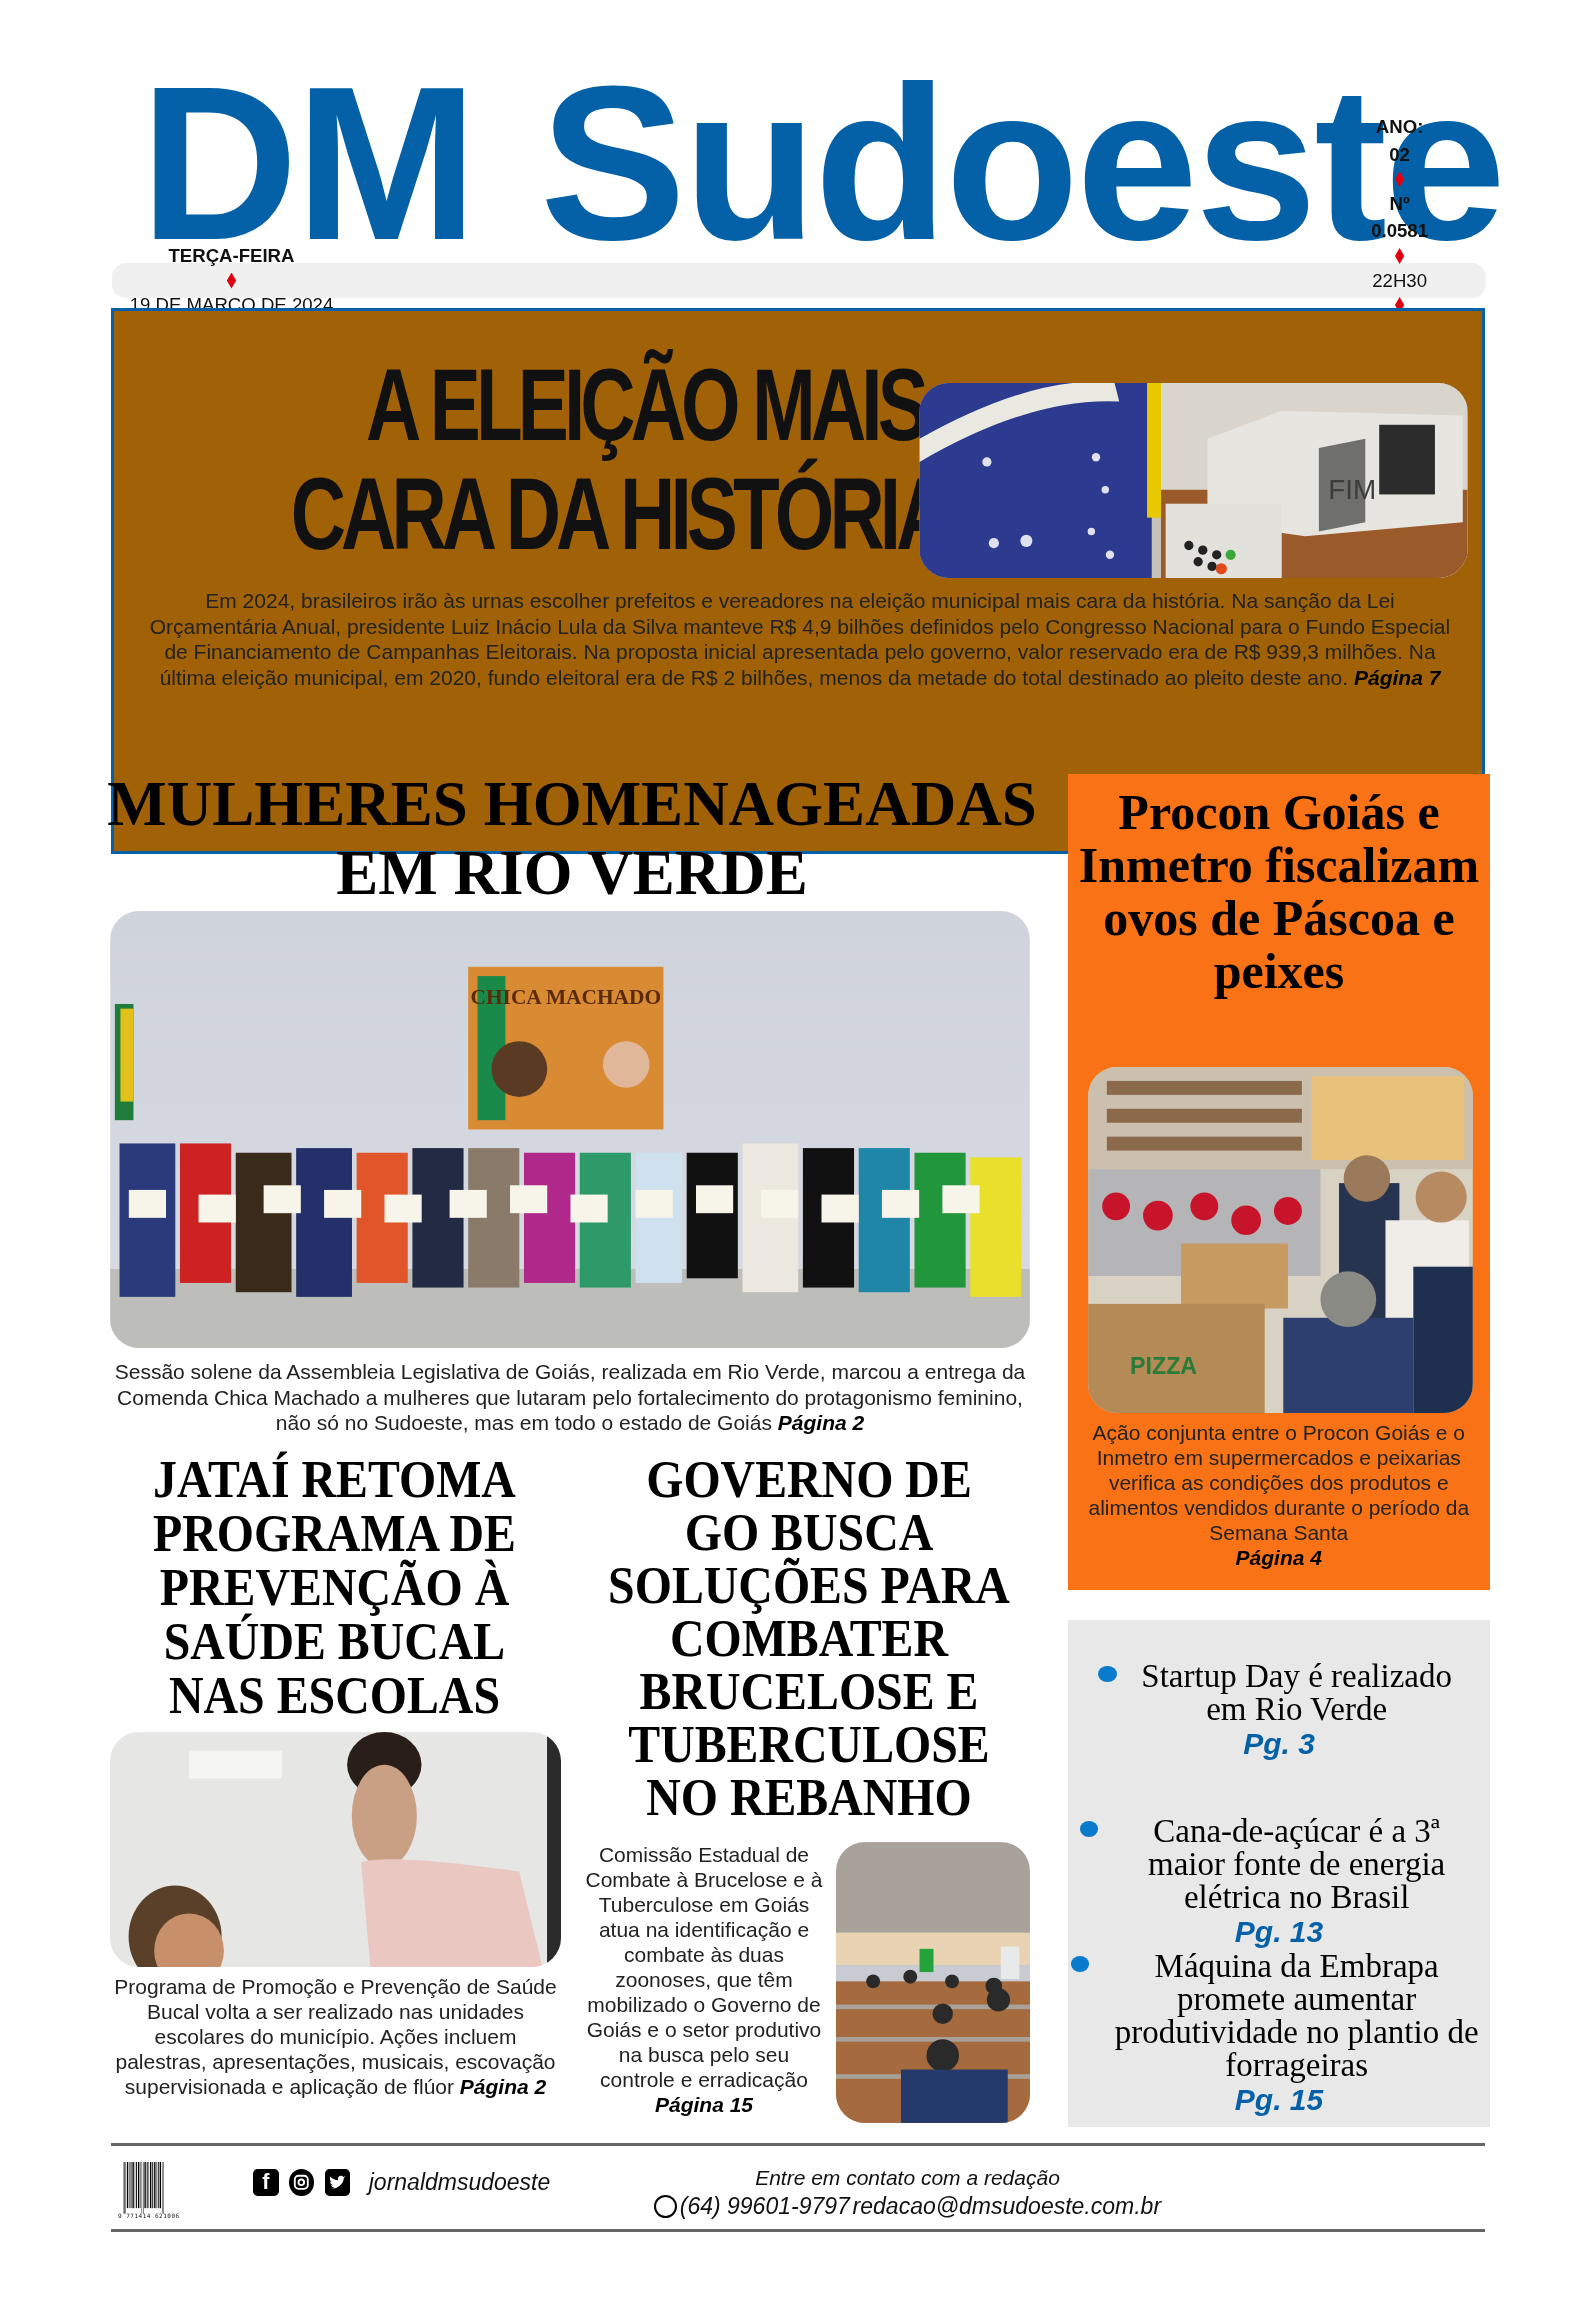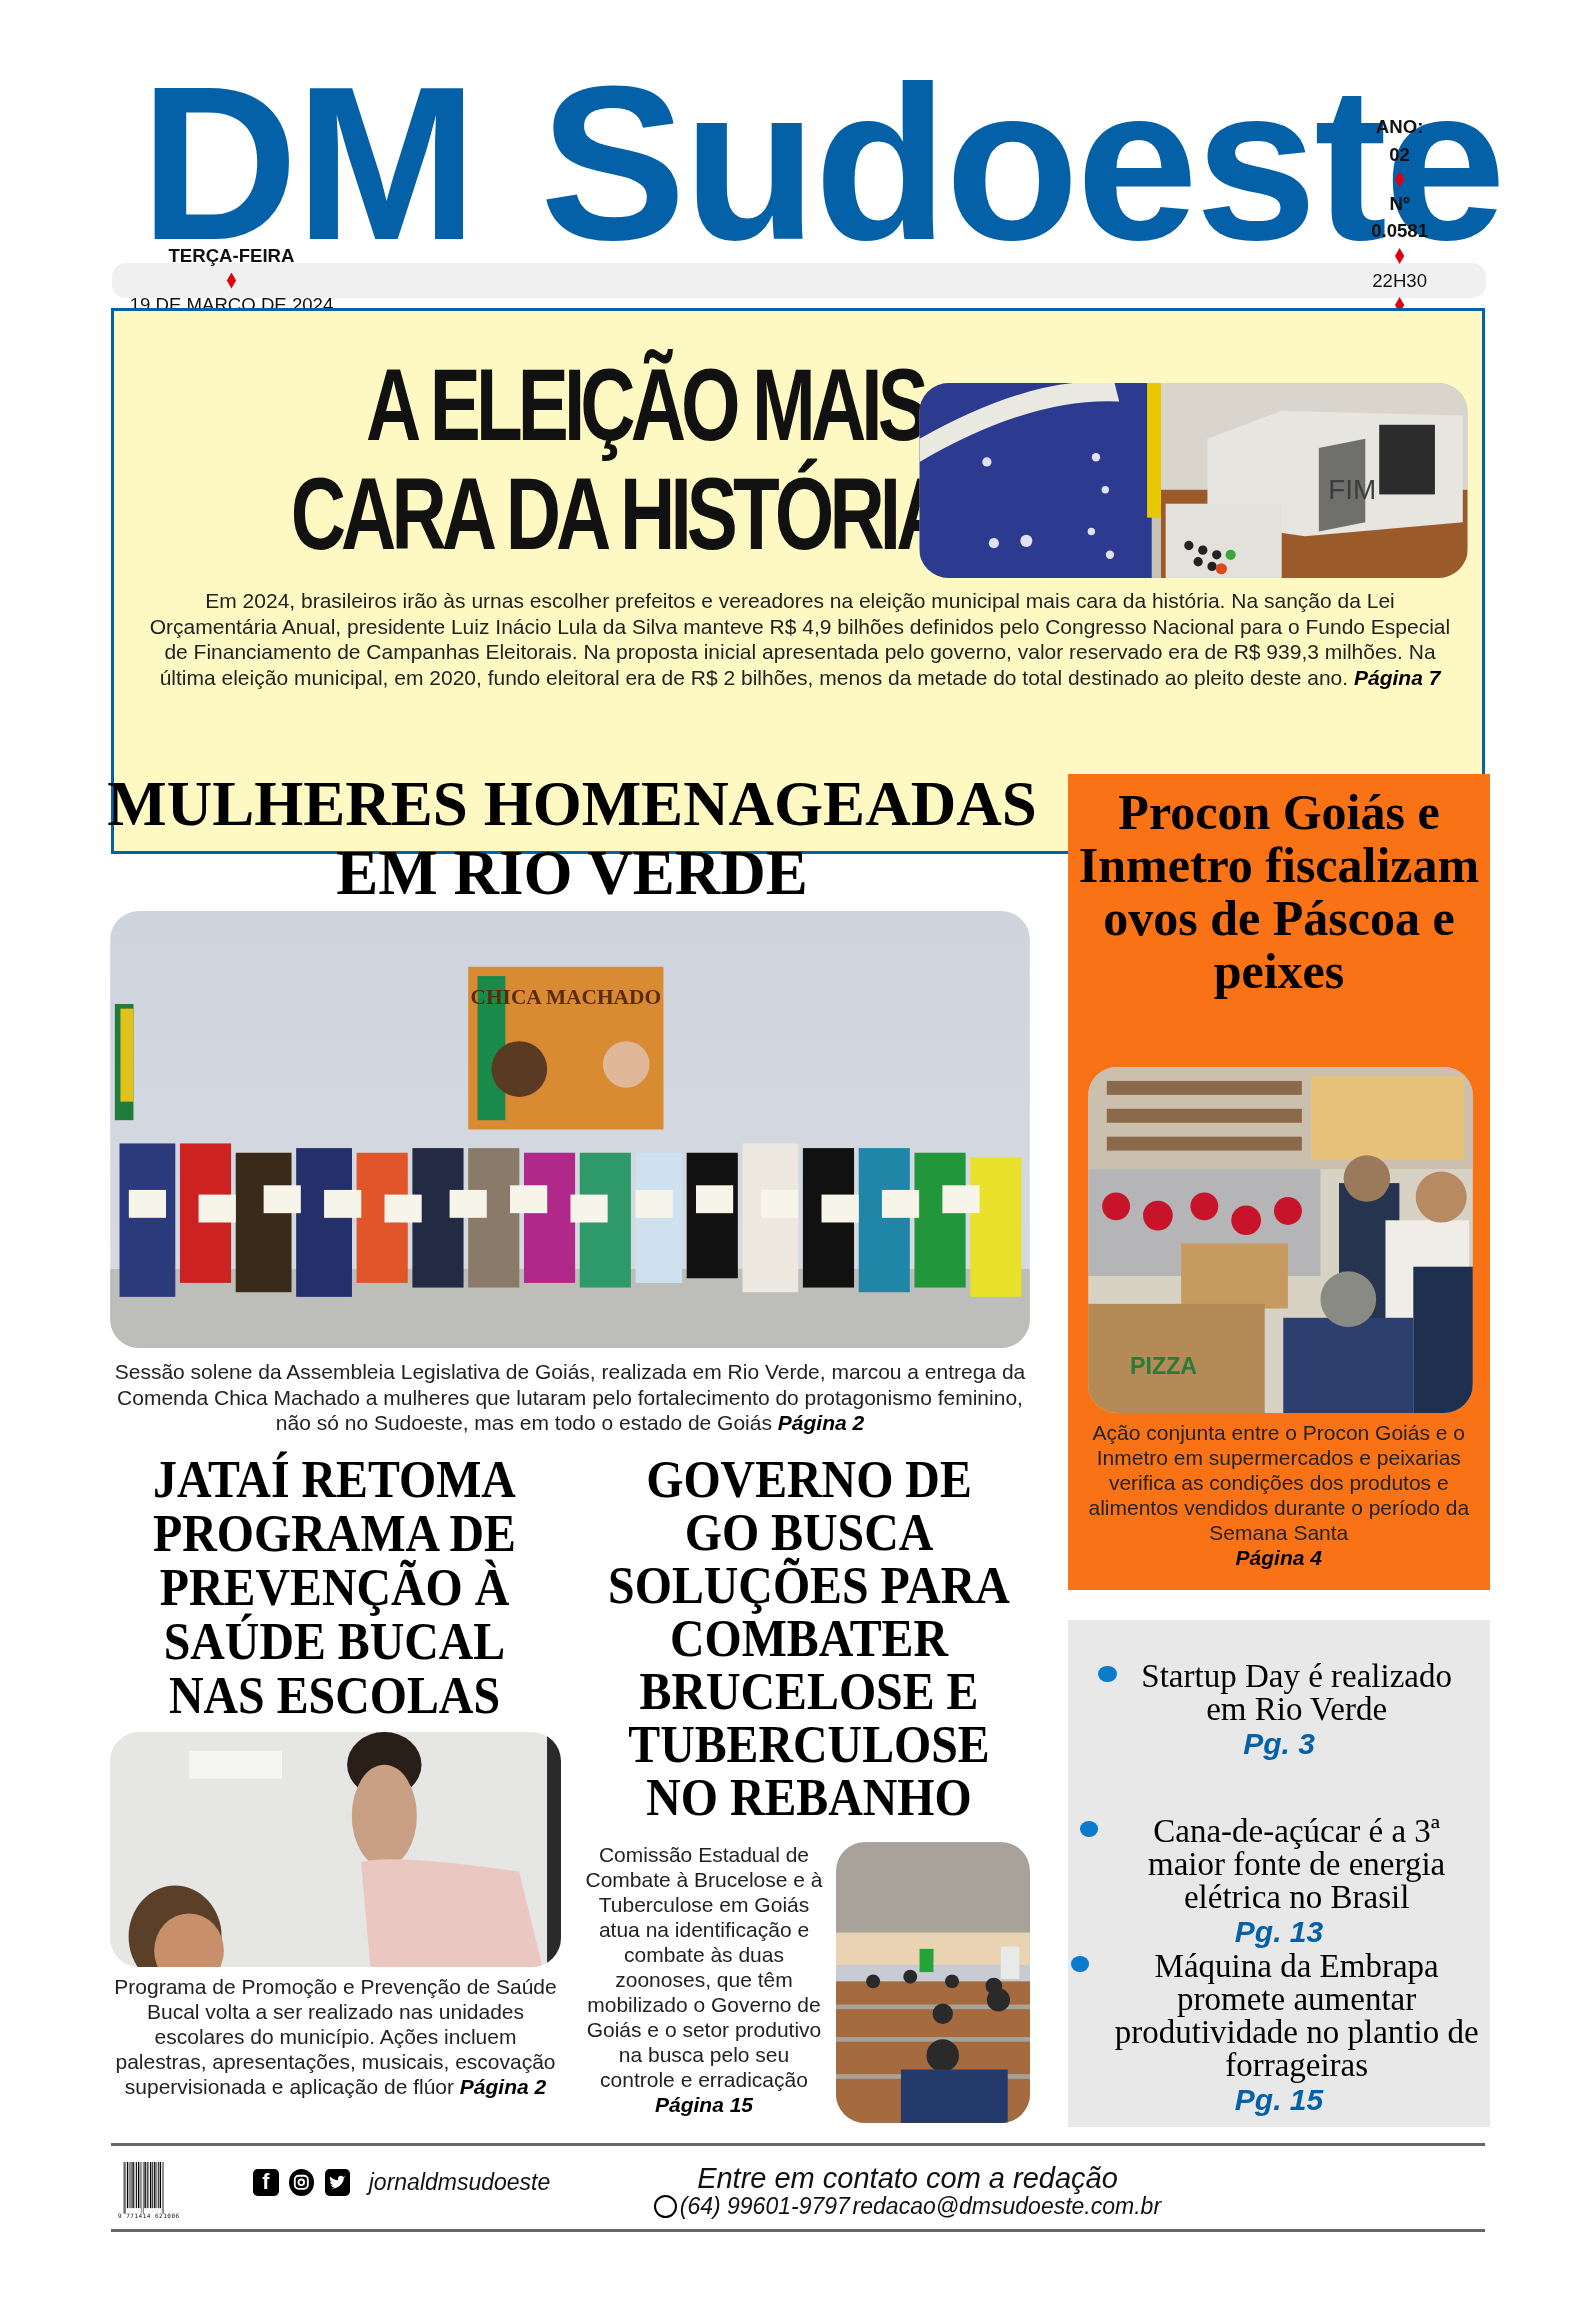--- a/index.html
+++ b/index.html
@@ -12,21 +12,21 @@
   .masthead-title { font-family: "Liberation Sans", sans-serif; font-weight: 700; color: #0461a8; font-size: 219px; line-height: 186px; letter-spacing: -2.8px; transform: scaleX(1.0) scaleY(1.0); white-space: nowrap; }
   .masthead-title span { display: inline-block; }
   .masthead-title .gap { width: 65px; }
 
   .dateline { left: 112px; top: 263px; width: 1374px; height: 35px; background: #f0f0f0; border-radius: 14px; display: flex; align-items: center; justify-content: space-between; padding: 0 17.7px; font-size: 18.6px; font-family: "Liberation Sans", sans-serif; }
   .dateline .grp { display: flex; align-items: center; gap: 5.6px; white-space: nowrap; flex-direction: column; }
   .dateline b { font-weight: 700; }
   .diamond { display: inline-block; width: 9.3px; height: 16px; background: #e10012; clip-path: polygon(50% 0, 100% 50%, 50% 100%, 0 50%); margin: 0 3.7px; }
 
   
-  .lead-box { left: 111px; top: 308px; width: 1374px; height: 546px; border: 3.3px solid #0461a8; background: #fef9c3; }
+  .lead-box { left: 111px; top: 308px; width: 1374px; height: 546px; border: 3.3px solid #0461a8; background: #a16207; }
   .lead-headline { left: 121px; top: 40px; width: 791px; text-align: center; font-family: "Liberation Sans", sans-serif; font-weight: 700; font-size: 102px; line-height: 109px; letter-spacing: -6.5px; transform: scaleX(0.75); transform-origin: left top; width: 1023px; }
   .lead-photo { left: 805px; top: 72px; width: 549px; height: 195px; overflow: hidden; border-radius: 30px; }
   .lead-body { left: 28px; top: 277px; width: 1316px; text-align: center; font-size: 21px; line-height: 25.6px; color: #222; }
   .pg-ref { font-weight: 700; font-style: italic; color: #000; }
 
   
   .photo { position: absolute; overflow: hidden; border-radius: 29px; }
 
   
   .serif-head { font-family: "Liberation Serif", serif; font-weight: 700; text-align: center; color: #000; }
@@ -57,21 +57,21 @@
   .brief .pg { display: block; color: #0461a8; font-family: "Liberation Sans", sans-serif; font-weight: 700; font-style: italic; font-size: 30px; line-height: 34px; margin-top: 0.9px; }
 
   
   .rule { left: 111px; width: 1374px; height: 2.8px; background: #666; }
   .barcode { left: 118px; top: 2162px; width: 51px; height: 60px; }
   .social { left: 253px; top: 2169px; display: flex; align-items: center; gap: 10.2px; }
   .social .ic { width: 25.6px; height: 27px; background: #000; border-radius: 4.7px; color: #fff; display: flex; align-items: center; justify-content: center; font-weight: 700; font-size: 21.4px; font-family: "Liberation Sans", sans-serif; }
   .social .ic.round { border-radius: 50%; }
   .handle { font-style: italic; font-size: 23px; margin-left: 8.4px; }
   .contact { left: 605px; top: 2165px; width: 605px; text-align: center; font-style: italic; }
-  .contact .l1 { font-size: 29px; line-height: 26px; }
+  .contact .l1 { font-size: 21px; line-height: 26px; }
   .contact .l2 { font-size: 23px; line-height: 31px; display: flex; align-items: center; justify-content: center; gap: 2.8px; }
   .wa { display: inline-block; width: 23px; height: 23px; border: 2.3px solid #000; border-radius: 50%; position: relative; }
 </style>
 </head>
 <body>
 
 <div class="abs masthead">
   <div class="masthead-title">
     <span>DM</span><span class="gap"></span><span>Sudoeste</span>
   </div>

